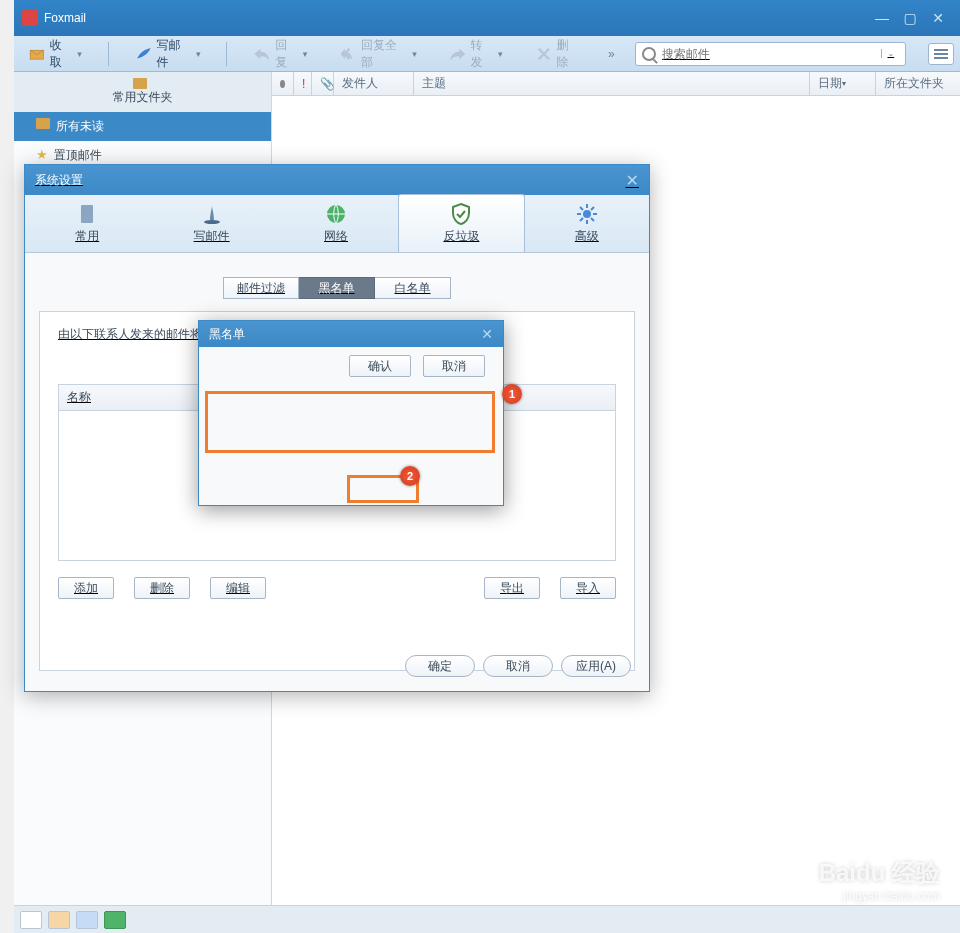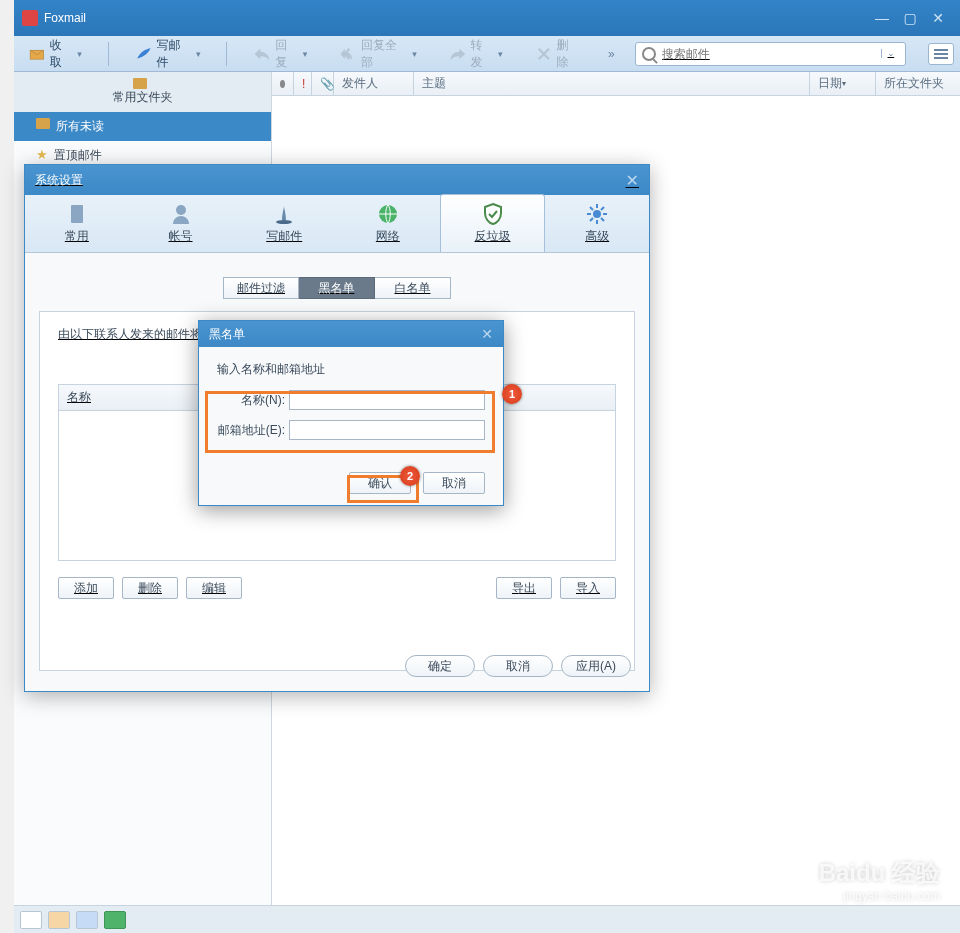--- a/index.html
+++ b/index.html
@@ -53,21 +53,21 @@
 .stab.active { background: linear-gradient(#fff,#e8f1f9); border: 1px solid #a6c0da; border-bottom: none; border-radius: 3px 3px 0 0; margin-top: -1px; }
 .stab .sti { width: 24px; height: 24px; margin-bottom: 2px; }
 .settings-body { padding: 24px 14px 14px; }
 .sub-tabs { display: flex; justify-content: center; margin-bottom: 12px; }
 .sub-tabs button { width: 76px; height: 22px; border: 1px solid #a6b6c6; background: linear-gradient(#fff,#eef3f8); cursor: pointer; font-size: 12px; color: #3a4a5a; }
 .sub-tabs button.active { background: #6a7a8a; color: #fff; border-color: #5a6a7a; }
 .sub-tabs button + button { border-left: none; }
 .panel { border: 1px solid #c7d3df; background: #fff; padding: 14px 18px 18px; min-height: 360px; }
 .panel-desc { font-size: 12px; color: #3a4a5a; margin-bottom: 10px; }
 .table-head { border: 1px solid #c7d3df; background: linear-gradient(#f6f9fc,#e9eff5); padding: 4px 8px; color: #3a4a5a; margin-top: 41px; }
-.btn-row { display: flex; gap: 8px; margin-top: 16px; }
+.btn-row { display: flex; gap: 20px; margin-top: 16px; }
 .btn-row .spacer { flex: 1; }
 .btn { width: 56px; height: 22px; border: 1px solid #a6b6c6; background: linear-gradient(#fff,#eef3f8); cursor: pointer; font-size: 12px; color: #3a4a5a; border-radius: 2px; }
 .settings-footer { position: absolute; bottom: 14px; right: 18px; display: flex; gap: 8px; }
 .settings-footer .btn { width: 70px; border-radius: 11px; }
 
 
 .blk-dialog { position: absolute; left: 198px; top: 320px; width: 306px; height: 186px; background: #f7f9fb; border: 1px solid #3c89c7; box-shadow: 0 4px 20px rgba(0,0,0,0.4); z-index: 20; }
 .blk-title { height: 26px; background: linear-gradient(#4a94d0,#3c89c7); color: #fff; display: flex; align-items: center; padding: 0 10px; font-size: 12px; }
 .blk-title .spacer { flex: 1; }
 .blk-title .close { cursor: pointer; font-size: 14px; color: #bcd8ef; }
@@ -218,27 +218,20 @@
   </div>
   <div class="settings-tabs">
     <div class="stab">
         <span class="sti"><svg viewBox="0 0 24 24">
             <rect x="6" y="3" width="12" height="18" fill="#8aa6c2" rx="1"></rect>
           </svg></span>
         <span>常用</span>
       </div>
     <div class="stab">
         <span class="sti"><svg viewBox="0 0 24 24">
-            <circle cx="12" cy="8" r="5" fill="#8aa6c2"></circle>
-            <path d="M4 22c0-5 4-8 8-8s8 3 8 8" fill="#8aa6c2"></path>
-          </svg></span>
-        <span>帐号</span>
-      </div>
-    <div class="stab">
-        <span class="sti"><svg viewBox="0 0 24 24">
             <ellipse cx="12" cy="20" rx="8" ry="2" fill="#4a6a8a"></ellipse>
             <path d="M10 18c0-6 2-12 2-14 0 2 2 8 2 14" fill="#6a8aaa"></path>
           </svg></span>
         <span>写邮件</span>
       </div>
     <div class="stab">
         <span class="sti"><svg viewBox="0 0 24 24">
             <circle cx="12" cy="12" r="9" fill="#4ab36a"></circle>
             <path d="M3 12h18M12 3c3 3 3 15 0 18M12 3c-3 3-3 15 0 18" stroke="#fff" fill="none"></path>
           </svg></span>
@@ -285,31 +278,20 @@
     <button class="btn">应用(A)</button>
   </div>
 </div>
 
 <div class="blk-dialog">
   <div class="blk-title">
     <span>黑名单</span>
     <div class="spacer"></div>
     <span class="close">✕</span>
   </div>
-  <div class="blk-body">
-    <div class="blk-hint">输入名称和邮箱地址</div>
-    <div class="blk-row">
-      <label>名称(N):</label>
-      <input value="" style="">
-    </div>
-    <div class="blk-row">
-      <label>邮箱地址(E):</label>
-      <input value="" style="">
-    </div>
-  </div>
   <div class="blk-footer">
     <button class="btn">确认</button>
     <button class="btn">取消</button>
   </div>
 
   <div class="input-highlight" style="left:6px; top:70px; width:290px; height:62px;"></div>
   <div class="btn-highlight" style="left:148px; top:154px; width:72px; height:28px;"></div>
 </div>
 
 <div class="annotation" style="left:502px; top:384px;">1</div>

